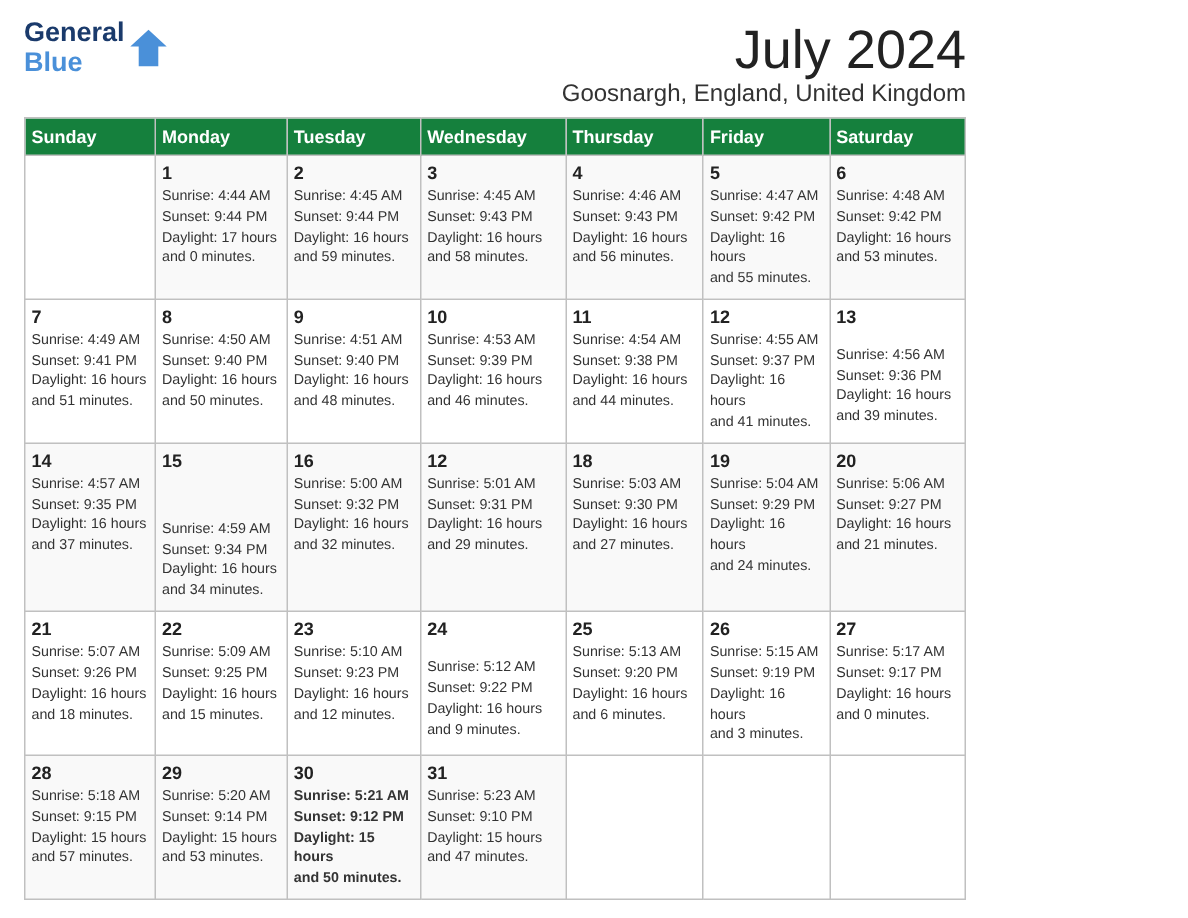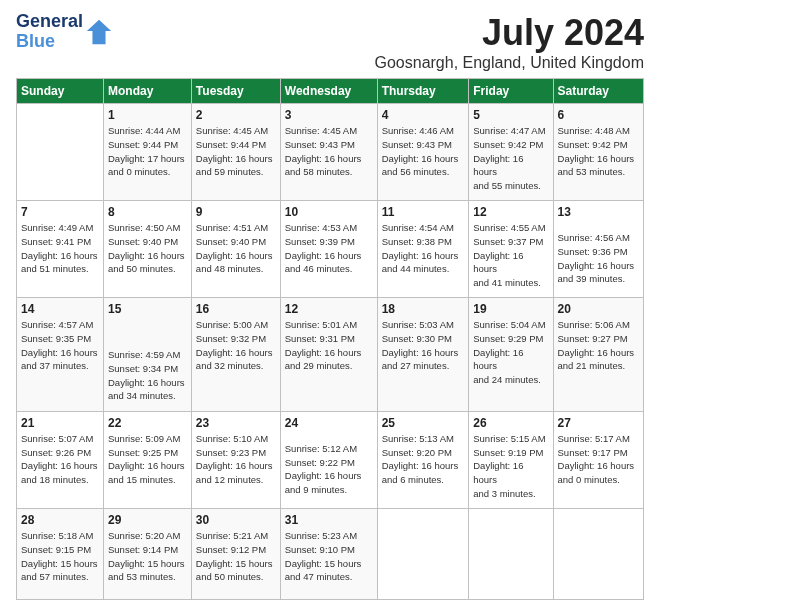--- a/index.html
+++ b/index.html
@@ -39,21 +39,21 @@
     .logo-icon {
       width: 28px;
       height: 28px;
       margin-left: 2px;
     }
     .title-block {
       text-align: right;
     }
     .month-title {
       font-size: 36px;
-      font-weight: bold;
+      font-weight: normal;
       color: #222;
     }
     .location {
       font-size: 16px;
       color: #333;
     }
     table {
       width: 100%;
       border-collapse: collapse;
       flex: 1;
@@ -337,21 +337,21 @@
           </td>
           <td>
             <span class="day-number">29</span>
             <div class="day-info" style="white-space: pre-line;">Sunrise: 5:20 AM
 Sunset: 9:14 PM
 Daylight: 15 hours
 and 53 minutes.</div>
           </td>
           <td>
             <span class="day-number">30</span>
-            <div class="day-info" style="white-space: pre-line;">Sunrise: 5:21 AM
+            <div class="day-info" style="white-space: pre-line; font-weight: bold;">Sunrise: 5:21 AM
 Sunset: 9:12 PM
 Daylight: 15 hours
 and 50 minutes.</div>
           </td>
           <td>
             <span class="day-number">31</span>
             <div class="day-info" style="white-space: pre-line;">Sunrise: 5:23 AM
 Sunset: 9:10 PM
 Daylight: 15 hours
 and 47 minutes.</div>

